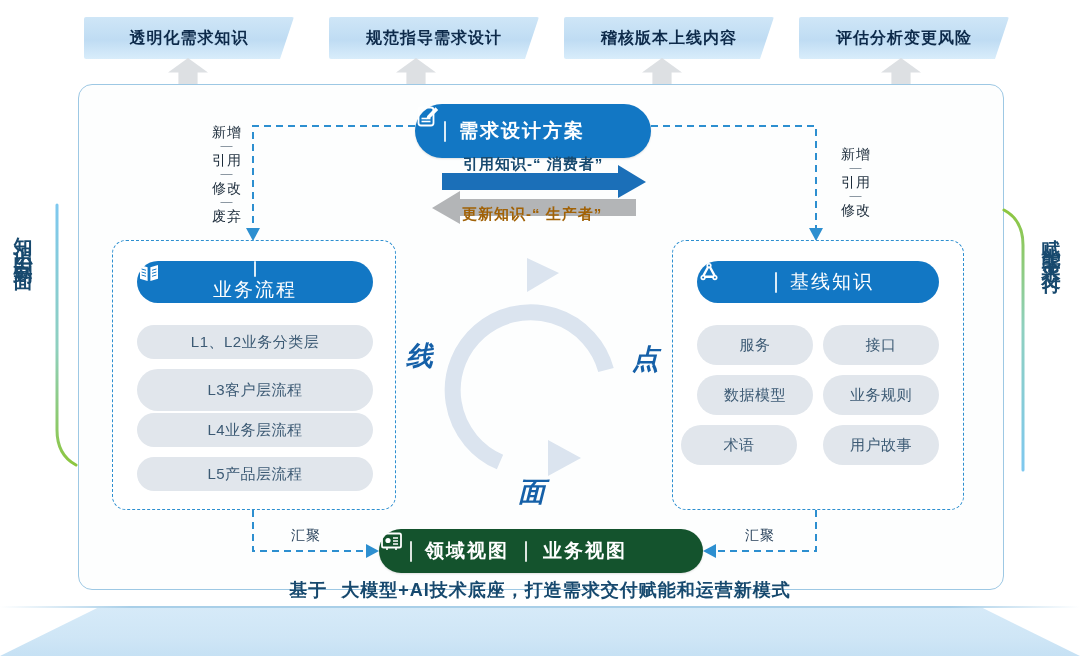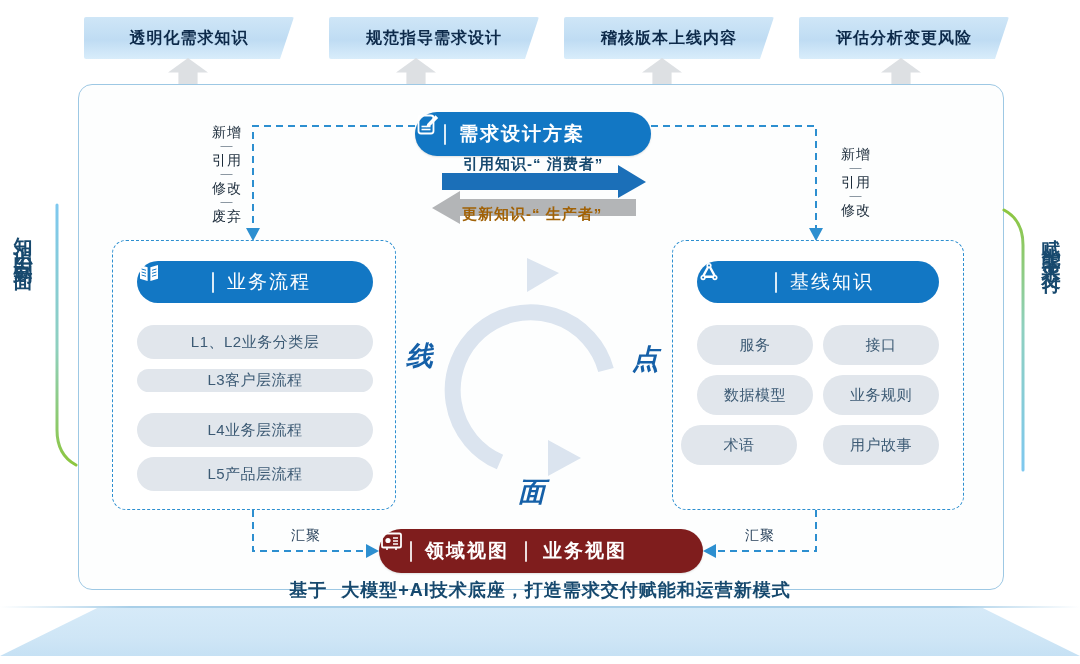--- a/index.html
+++ b/index.html
@@ -190,21 +190,21 @@
   <svg width="1080" height="664">
     <path d="M500,462 A78,78 0 1,1 606,370" stroke="#dbe4ef" stroke-width="16" fill="none" stroke-linecap="butt"></path>
     <polygon points="527,258 559,273 527,292" fill="#dbe4ef"></polygon>
     <polygon points="548,440 581,458 548,476" fill="#dbe4ef"></polygon>
   </svg>
 
   <div class="brush" style="left:406px;top:338px;">线</div>
   <div class="brush" style="left:632px;top:341px;">点</div>
   <div class="brush" style="left:518px;top:474px;">面</div>
 
-  <div class="blue-pill" style="left:415px;top:112px;width:236px;height:44px;padding-left:16px;box-sizing:border-box;">
+  <div class="blue-pill" style="left:415px;top:104px;width:236px;height:54px;padding-left:16px;box-sizing:border-box;">
     <span style="display:flex;align-items:center;">
       <svg width="26" height="26" viewBox="0 0 26 26">
         <rect x="3.5" y="3.5" width="15" height="18" rx="2.5" fill="none" stroke="#ffffff" stroke-width="1.8"></rect>
         <line x1="6.5" y1="14.5" x2="15.5" y2="14.5" stroke="#ffffff" stroke-width="1.6"></line>
         <line x1="6.5" y1="17.5" x2="15.5" y2="17.5" stroke="#ffffff" stroke-width="1.6"></line>
         <path d="M20.5,3.2 L23.2,5.9 L14.6,14.5 L11.4,15.3 L12.2,12.1 Z" fill="#ffffff"></path>
       </svg>
     </span>
     <span class="pill-sep"></span>
     <span class="pill-txt">需求设计方案</span>
@@ -229,41 +229,41 @@
 
   <div class="vstack" style="left:829px;top:146px;width:54px;">
     <div>新增</div>
     <span class="dash">—</span>
     <div>引用</div>
     <span class="dash">—</span>
     <div>修改</div>
   </div>
 
   <div class="dash-box" style="left:112px;top:240px;width:282px;height:268px;">
-    <div class="hdr-pill" style="left:24px;top:20px;width:236px;height:42px;">
+    <div class="hdr-pill" style="left:24px;top:20px;width:236px;height:42px;flex-direction:column;">
       <span style="display:flex;align-items:center;">
         <svg width="24" height="24" viewBox="0 0 24 24">
           <path d="M3,4 L10.6,6.2 L10.6,20 L3,17.8 Z" fill="#ffffff"></path>
           <path d="M21,4 L13.4,6.2 L13.4,20 L21,17.8 Z" fill="#ffffff"></path>
           <line x1="4.6" y1="8" x2="9" y2="9.3" stroke="#1277c4" stroke-width="1"></line>
           <line x1="4.6" y1="11" x2="9" y2="12.3" stroke="#1277c4" stroke-width="1"></line>
           <line x1="4.6" y1="14" x2="9" y2="15.3" stroke="#1277c4" stroke-width="1"></line>
           <line x1="15" y1="9.3" x2="19.4" y2="8" stroke="#1277c4" stroke-width="1"></line>
           <line x1="15" y1="12.3" x2="19.4" y2="11" stroke="#1277c4" stroke-width="1"></line>
           <line x1="15" y1="15.3" x2="19.4" y2="14" stroke="#1277c4" stroke-width="1"></line>
         </svg>
       </span>
       <span class="pill-sep"></span>
       <span class="pill-txt">业务流程</span>
     </div>
 
     <div class="gray-pill" style="left:24px;top:84px;width:236px;height:34px;">
       <span>L1、L2业务分类层</span>
     </div>
-    <div class="gray-pill" style="left:24px;top:128px;width:236px;height:23px;">
+    <div class="gray-pill" style="left:24px;top:128px;width:236px;height:42px;">
       <span>L3客户层流程</span>
     </div>
     <div class="gray-pill" style="left:24px;top:172px;width:236px;height:34px;">
       <span>L4业务层流程</span>
     </div>
     <div class="gray-pill" style="left:24px;top:216px;width:236px;height:34px;">
       <span>L5产品层流程</span>
     </div>
   </div>
 
@@ -300,21 +300,21 @@
       <span>术语</span>
     </div>
     <div class="gray-pill" style="left:150px;top:184px;width:116px;height:40px;">
       <span>用户故事</span>
     </div>
   </div>
 
   <div class="minor-label" style="left:291px;top:527px;">汇聚</div>
   <div class="minor-label" style="left:745px;top:527px;">汇聚</div>
 
-  <div class="blue-pill" style="left:379px;top:529px;width:324px;height:44px;padding-left:18px;box-sizing:border-box;background:#7f1d1d;">
+  <div class="blue-pill" style="left:379px;top:529px;width:324px;height:44px;padding-left:18px;box-sizing:border-box;background:#14532d;">
     <span style="display:flex;align-items:center;">
       <svg width="25" height="25" viewBox="0 0 25 25">
         <rect x="3" y="4.5" width="19" height="14" rx="1.6" fill="none" stroke="#ffffff" stroke-width="1.8"></rect>
         <circle cx="9" cy="11.5" r="2.6" fill="#ffffff"></circle>
         <line x1="14" y1="9" x2="19" y2="9" stroke="#ffffff" stroke-width="1.5"></line>
         <line x1="14" y1="12" x2="19" y2="12" stroke="#ffffff" stroke-width="1.5"></line>
         <line x1="14" y1="15" x2="19" y2="15" stroke="#ffffff" stroke-width="1.5"></line>
         <line x1="8" y1="18.5" x2="8" y2="21" stroke="#ffffff" stroke-width="1.6"></line>
         <line x1="17" y1="18.5" x2="17" y2="21" stroke="#ffffff" stroke-width="1.6"></line>
       </svg>

